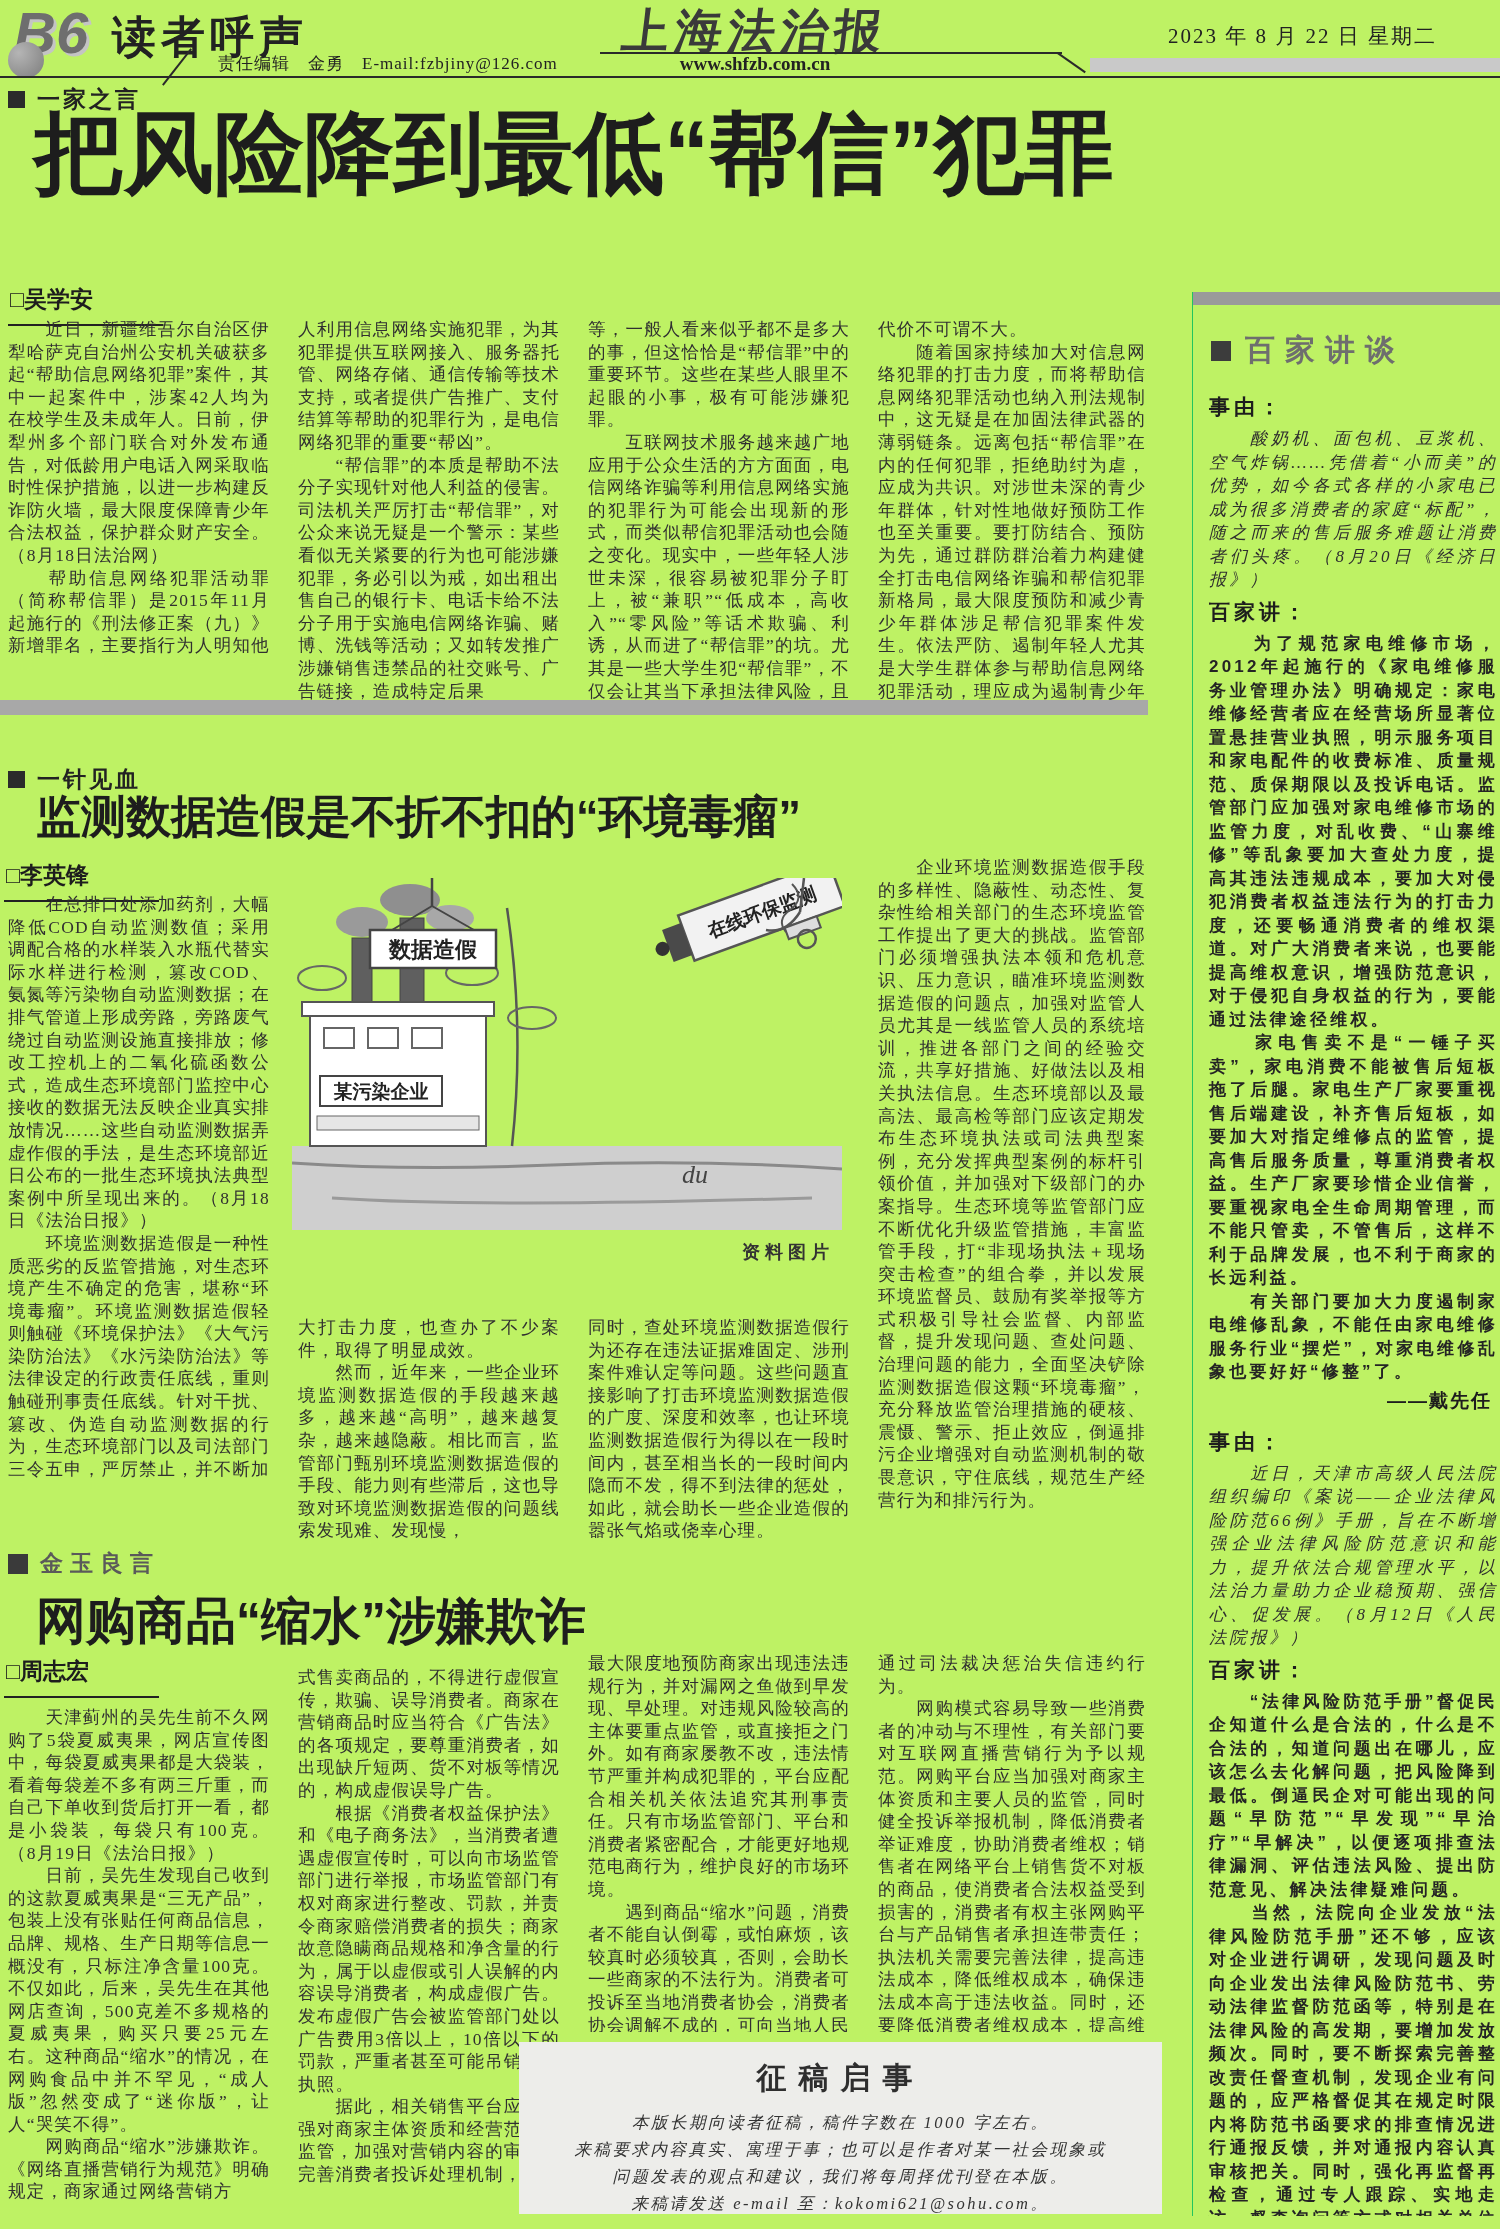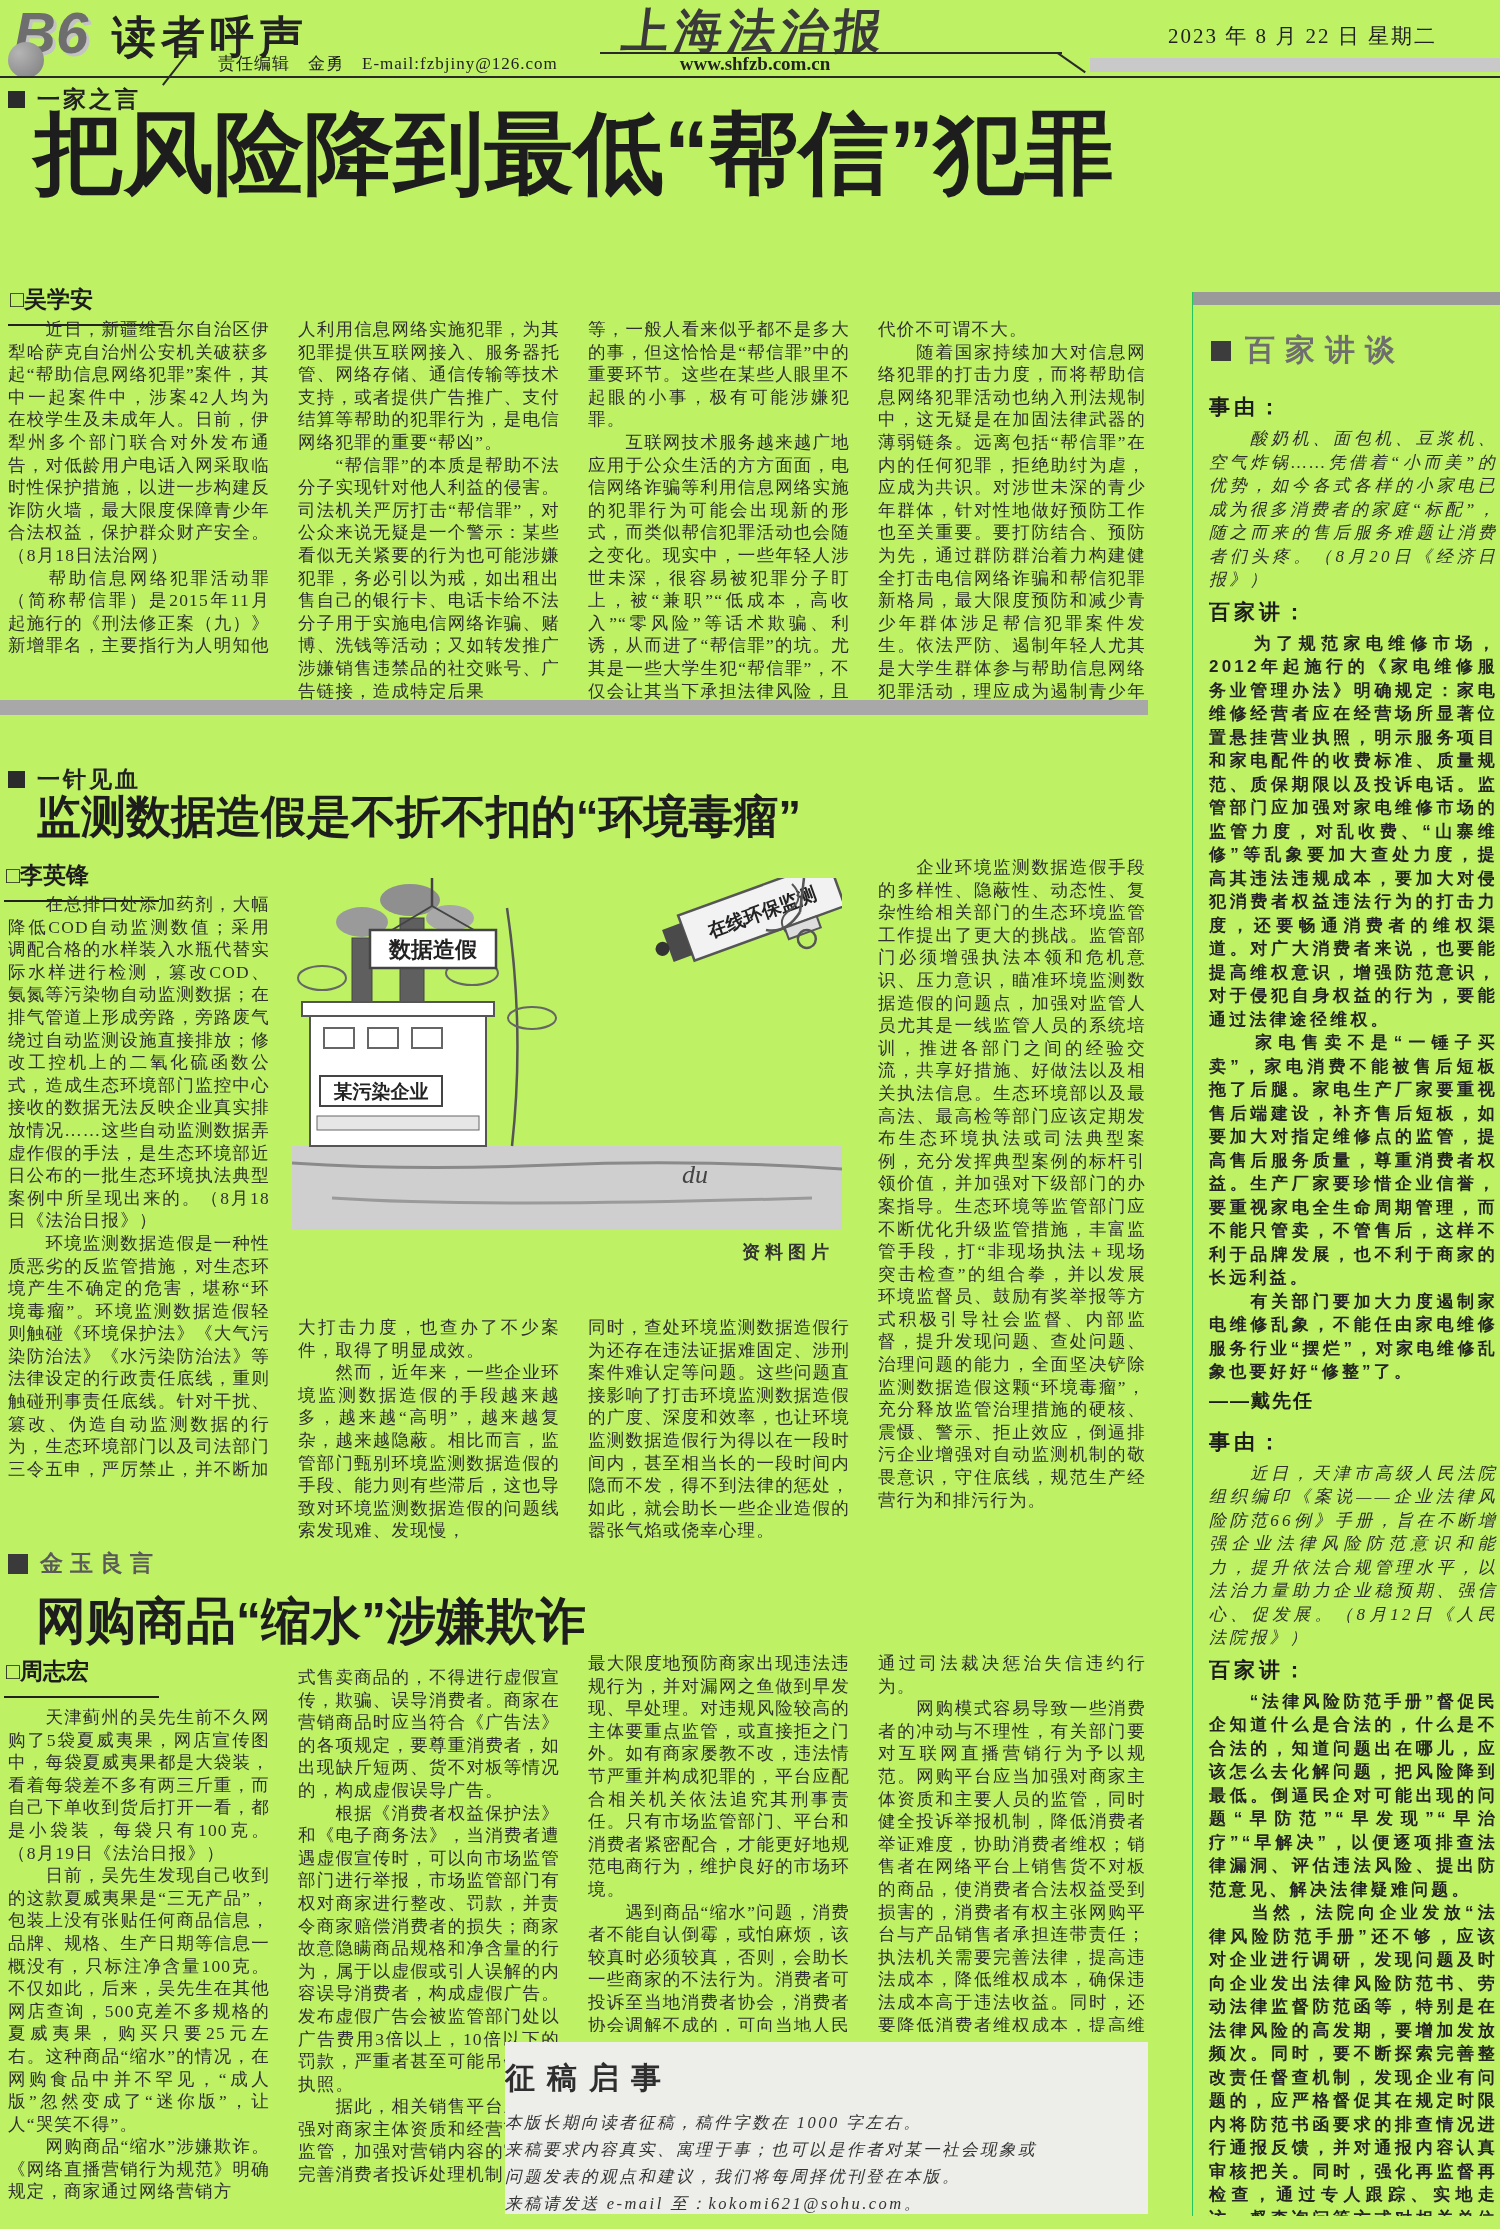--- a/index.html
+++ b/index.html
@@ -23,39 +23,39 @@
           font-weight:700;font-size:23px;color:#222;letter-spacing:3px;}
   .sq{width:17px;height:17px;background:#2b2b2b;flex:0 0 auto;}
   .headline{font-family:"Liberation Sans",sans-serif;font-weight:900;color:#1d1d1d;line-height:1.1;white-space:nowrap;}
   .byline{font-family:"Liberation Sans",sans-serif;font-weight:700;font-size:23px;color:#1d1d1d;
           border-bottom:2.5px solid #222;padding:0 70px 9px 2px;display:inline-block;}
   .col{font-size:17.5px;line-height:22.6px;letter-spacing:1.2px;text-align:justify;
        white-space:pre-wrap;overflow:hidden;color:#303030;}
   .divbar{background:#a8a8a8;}
   .caption{font-weight:700;font-size:18px;letter-spacing:5px;color:#333;}
   
-  .notice{background:#ededea;text-align:left;overflow:hidden;}
+  .notice{background:#ededea;text-align:center;overflow:hidden;margin-left:14px;}
   .notice-title{font-family:"Liberation Sans",sans-serif;font-weight:700;font-size:30px;
                 letter-spacing:12px;color:#2e2e2e;margin-top:16px;}
   .notice-body{font-style:italic;font-size:16.5px;line-height:27px;letter-spacing:2.5px;
                color:#333;white-space:pre-line;margin-top:10px;}
   
   .side{border-left:1px solid #22c55e;box-sizing:border-box;padding:24px 2px 0 16px;overflow:hidden;}
   .side-head{display:flex;align-items:center;gap:14px;margin:14px 0 22px 2px;}
   .side-sq{width:20px;height:20px;background:#3c3c3c;}
   .side-title{font-family:"Liberation Sans",sans-serif;font-weight:600;font-size:30px;
               letter-spacing:10px;color:#6e6e6e;}
   .case-label{font-family:"Liberation Sans",sans-serif;font-weight:700;font-size:21px;
               letter-spacing:4px;color:#1d1d1d;margin:6px 0;}
   .case-body{font-style:italic;font-size:17px;line-height:23.5px;letter-spacing:3.2px;
              text-align:justify;white-space:pre-wrap;color:#2e2e2e;}
   .reply-body{font-family:"Liberation Sans",sans-serif;font-weight:700;font-size:17px;line-height:23.5px;
               letter-spacing:3.2px;text-align:justify;white-space:pre-wrap;color:#242424;}
   .sig{font-family:"Liberation Sans",sans-serif;font-weight:700;font-size:19px;letter-spacing:2px;
-       color:#1d1d1d;margin:4px 6px 14px 0;}
+       text-align:right;color:#1d1d1d;margin:4px 6px 14px 0;}
 </style>
 </head>
 <body>
 
 <div class="page">
 
   <div class="abs" style="left:14px;top:4px;">
     <div class="ball abs" style="left:-6px;top:38px;"></div>
     <div class="b6">B6</div>
   </div>

